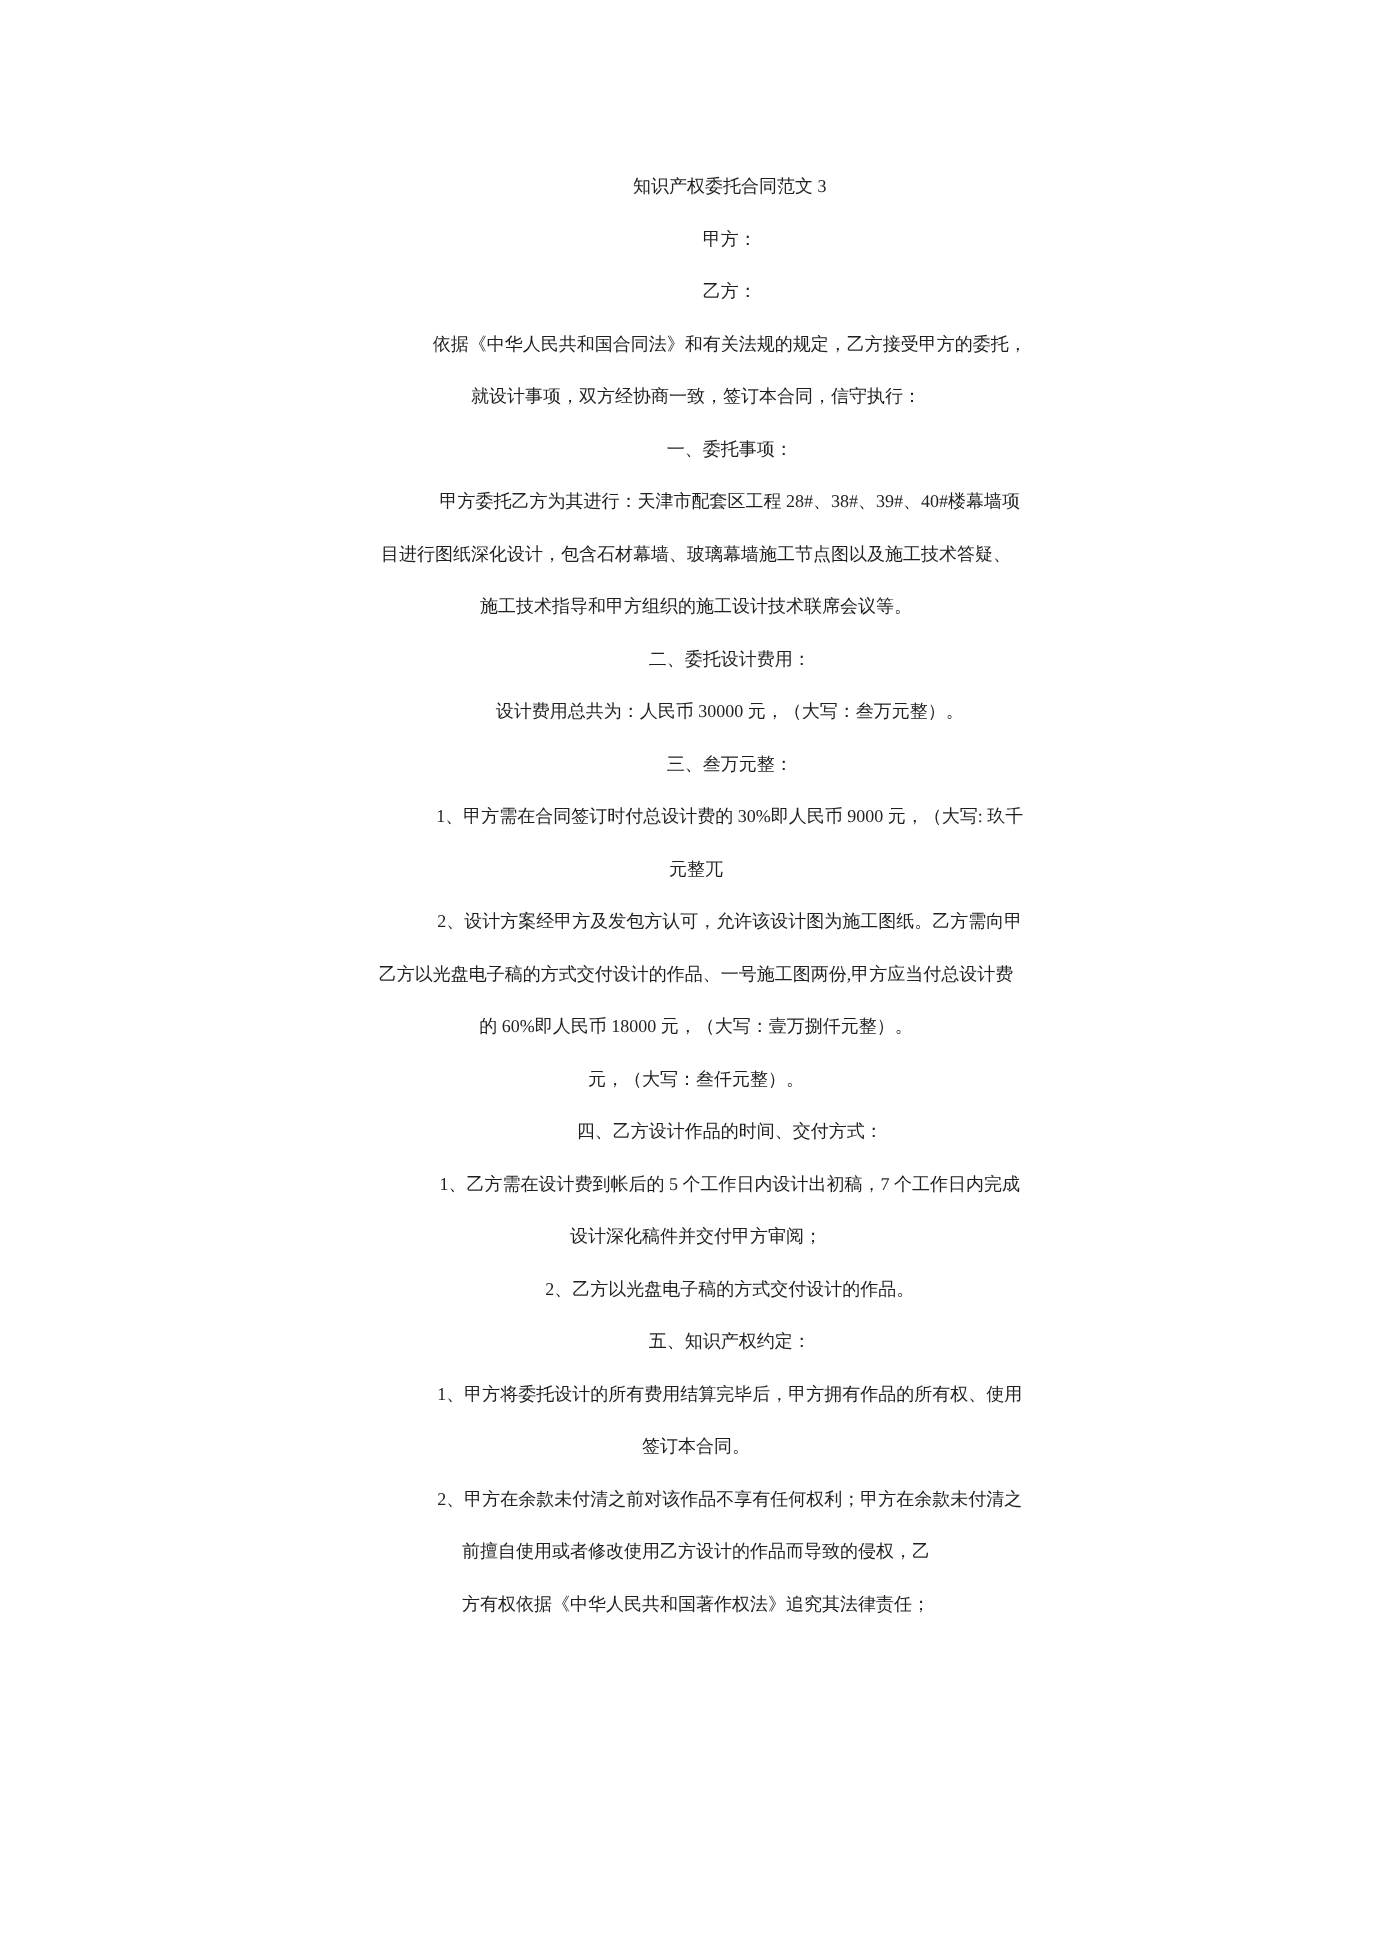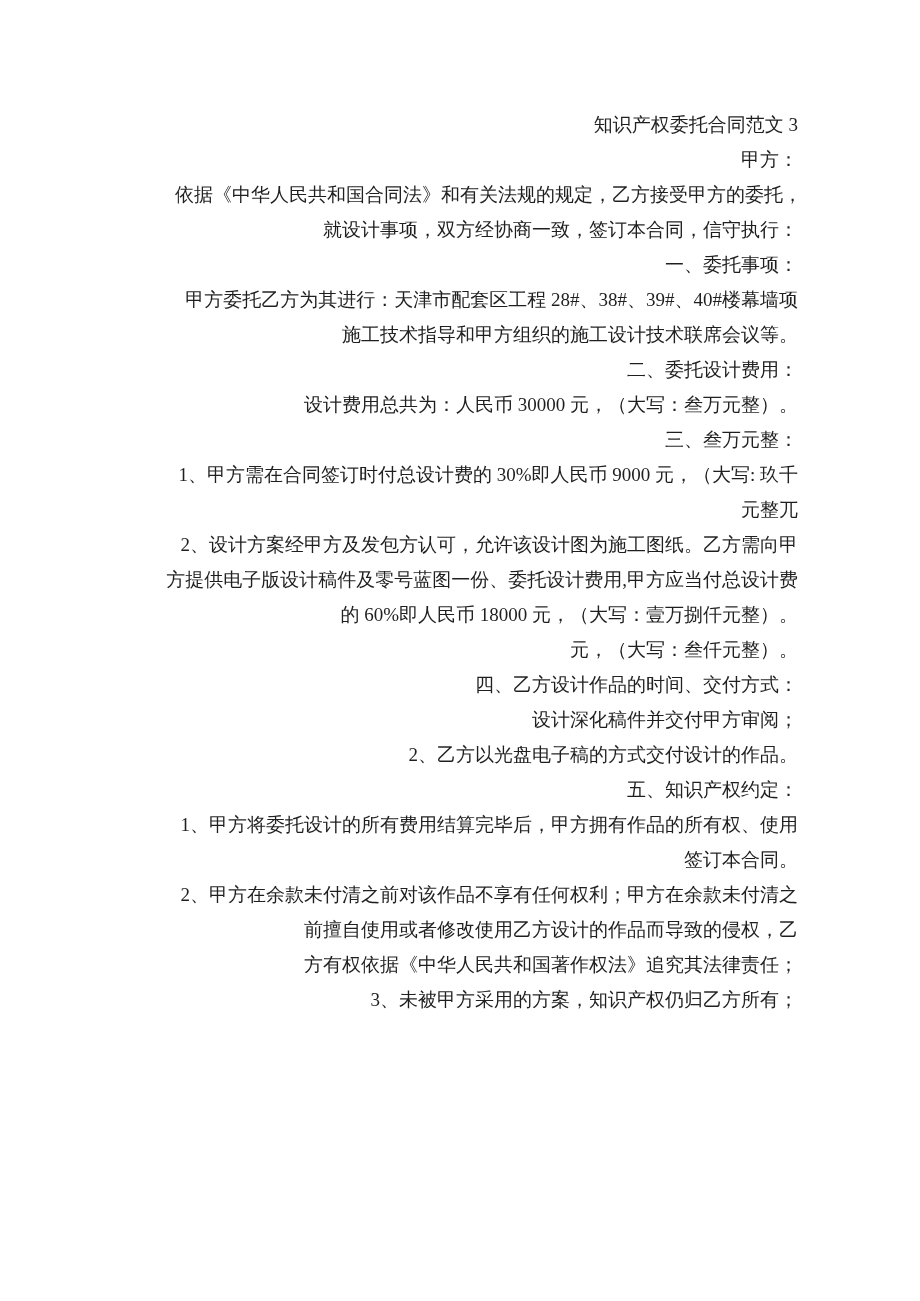--- a/index.html
+++ b/index.html
@@ -13,59 +13,61 @@
     height: 1301px;
     background: #ffffff;
     overflow: hidden;
     font-family: "Liberation Serif", "DejaVu Serif", serif;
   }
   .doc-body {
     position: absolute;
     left: 130px;
     top: 107px;
     width: 668px;
-    font-size: 19px;
+    font-size: 12px;
     line-height: 35px;
     color: #1f1f1f;
-    text-align: right;
+    text-align: center;
   }
   .line {
     height: 35px;
     white-space: pre;
     font-kerning: none;
   }
   .line.indent {
     text-indent: 45px;
   }
 </style>
 </head>
 <body>
 
 <div class="page">
   <div class="doc-body">
       <div class="line indent">知识产权委托合同范文 3</div>
       <div class="line indent">甲方：</div>
+      <div class="line indent">乙方：</div>
       <div class="line indent">依据《中华人民共和国合同法》和有关法规的规定，乙方接受甲方的委托，</div>
       <div class="line">就设计事项，双方经协商一致，签订本合同，信守执行：</div>
       <div class="line indent">一、委托事项：</div>
       <div class="line indent">甲方委托乙方为其进行：天津市配套区工程 28#、38#、39#、40#楼幕墙项</div>
+      <div class="line">目进行图纸深化设计，包含石材幕墙、玻璃幕墙施工节点图以及施工技术答疑、</div>
       <div class="line">施工技术指导和甲方组织的施工设计技术联席会议等。</div>
       <div class="line indent">二、委托设计费用：</div>
       <div class="line indent">设计费用总共为：人民币 30000 元，（大写：叁万元整）。</div>
       <div class="line indent">三、叁万元整：</div>
       <div class="line indent">1、甲方需在合同签订时付总设计费的 30%即人民币 9000 元，（大写: 玖千</div>
       <div class="line">元整兀</div>
       <div class="line indent">2、设计方案经甲方及发包方认可，允许该设计图为施工图纸。乙方需向甲</div>
-      <div class="line">方提供电子版设计稿件及零号蓝图一份、委托设计费用,甲方应当付总设计费</div>
+      <div class="line">乙方以光盘电子稿的方式交付设计的作品、一号施工图两份,甲方应当付总设计费</div>
       <div class="line">的 60%即人民币 18000 元，（大写：壹万捌仟元整）。</div>
       <div class="line">元，（大写：叁仟元整）。</div>
       <div class="line indent">四、乙方设计作品的时间、交付方式：</div>
+      <div class="line indent">1、乙方需在设计费到帐后的 5 个工作日内设计出初稿，7 个工作日内完成</div>
       <div class="line">设计深化稿件并交付甲方审阅；</div>
       <div class="line indent">2、乙方以光盘电子稿的方式交付设计的作品。</div>
       <div class="line indent">五、知识产权约定：</div>
       <div class="line indent">1、甲方将委托设计的所有费用结算完毕后，甲方拥有作品的所有权、使用</div>
       <div class="line">签订本合同。</div>
       <div class="line indent">2、甲方在余款未付清之前对该作品不享有任何权利；甲方在余款未付清之</div>
       <div class="line">前擅自使用或者修改使用乙方设计的作品而导致的侵权，乙</div>
       <div class="line">方有权依据《中华人民共和国著作权法》追究其法律责任；</div>
-      <div class="line indent">3、未被甲方采用的方案，知识产权仍归乙方所有；</div>
     </div>
 </div>
 
 </body></html>

